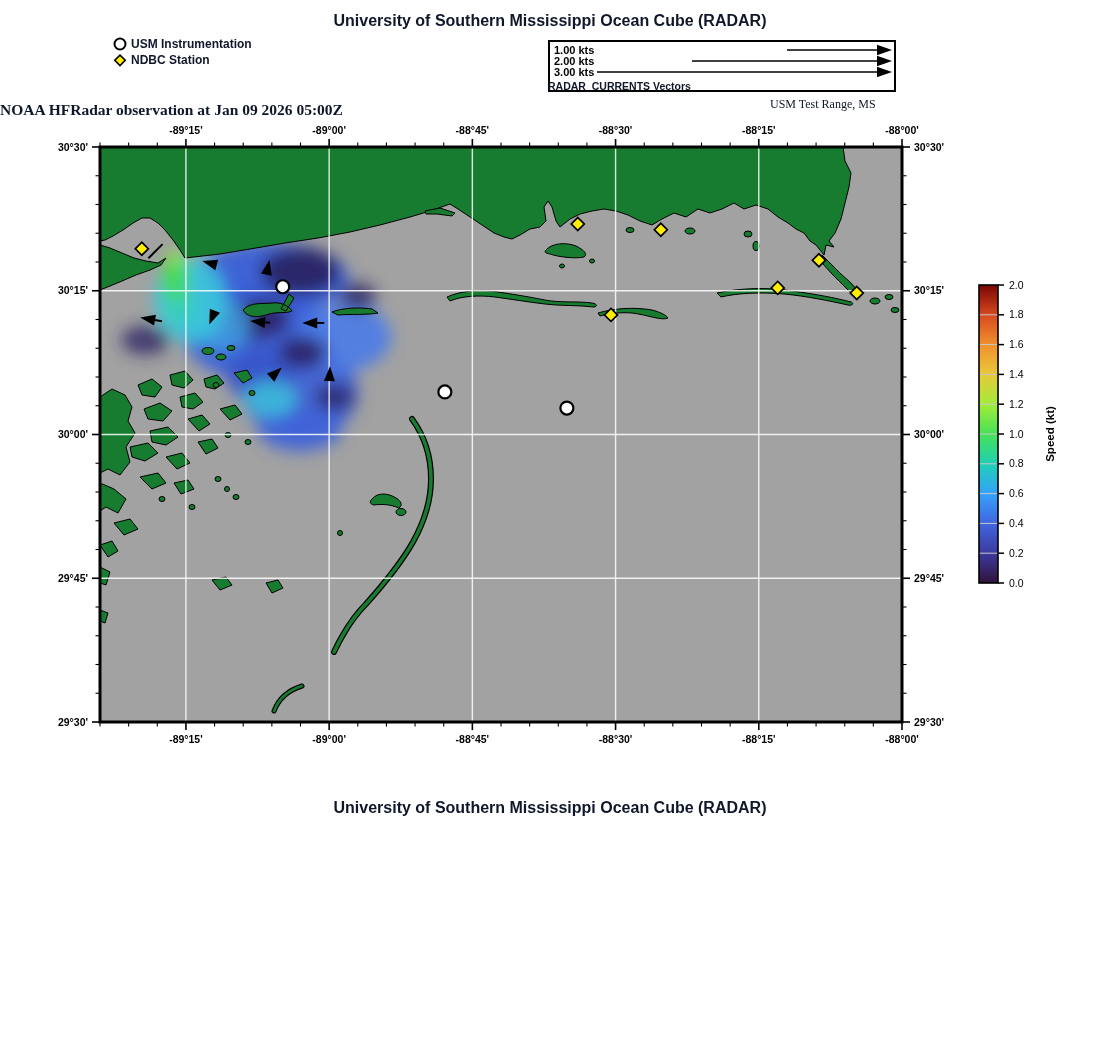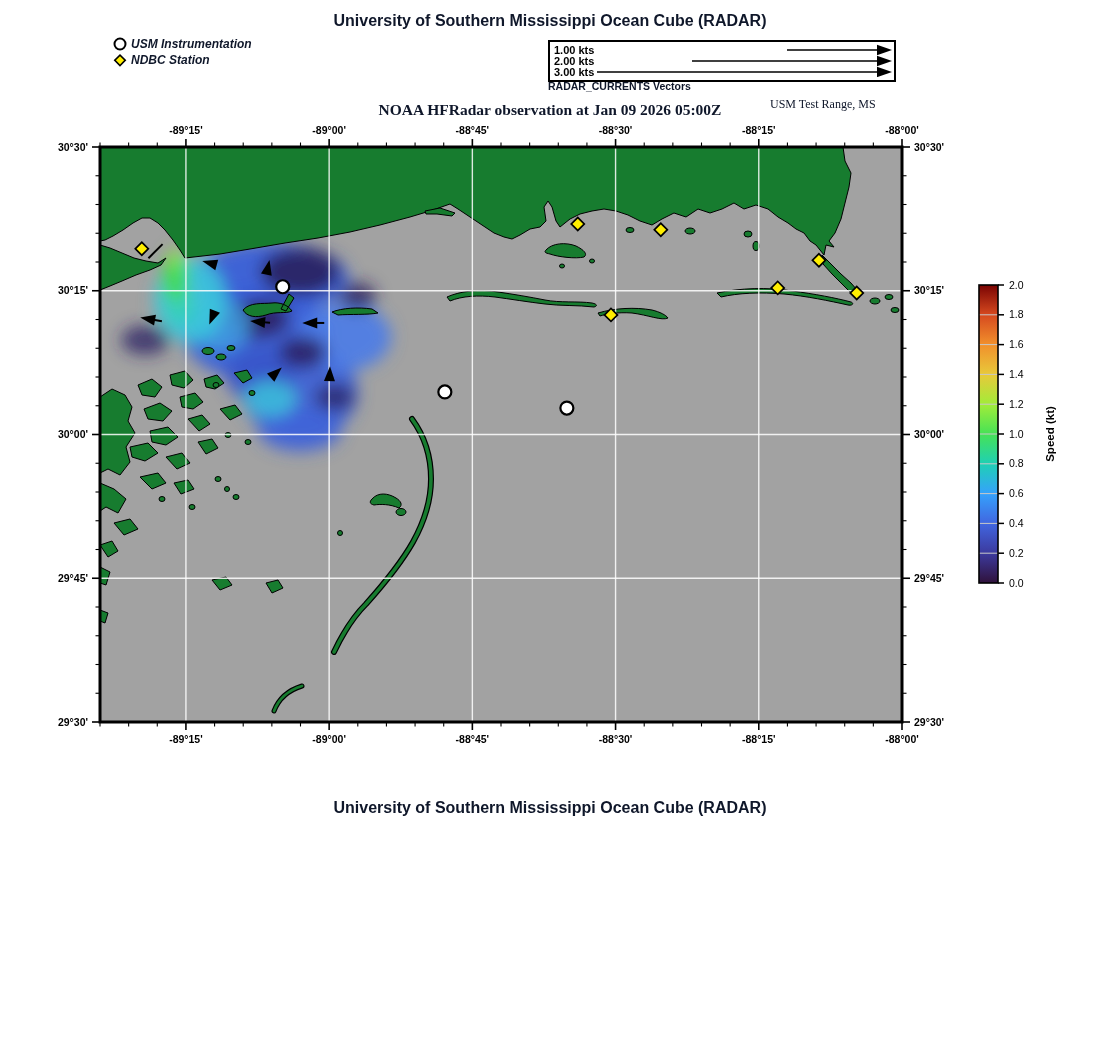--- a/index.html
+++ b/index.html
@@ -4,24 +4,24 @@
 <style>
   html,body{margin:0;padding:0;background:#fff;}
   .page{position:relative;width:1100px;height:1050px;background:#ffffff;overflow:hidden;
         font-family:"Liberation Sans",sans-serif;color:#0f172a;}
   .abs{position:absolute;}
   .title-top{left:0;right:0;top:12px;text-align:center;font-size:16px;font-weight:bold;}
   .title-bottom{left:0;right:0;top:799px;text-align:center;font-size:16px;font-weight:bold;}
   .legend{left:112px;top:36px;}
   .legend-row{display:flex;align-items:center;height:16px;}
   .legend-row svg{display:block;}
-  .legend-label{font-size:12px;font-weight:bold;margin-left:3px;line-height:16px;font-style:italic;}
-  .scalebox{left:548px;top:40px;width:348px;height:42px;border:2px solid #000;background:#fff;box-sizing:border-box;}
+  .legend-label{font-size:12px;font-weight:bold;margin-left:3px;line-height:16px;}
+  .scalebox{left:548px;top:40px;width:348px;height:52px;border:2px solid #000;background:#fff;box-sizing:border-box;}
   .scale-caption{left:548px;top:80px;font-size:10.5px;font-weight:bold;}
-  .subtitle{left:0;right:0;top:101px;text-align:center;font-size:15.5px;font-weight:bold;
+  .subtitle{left:0;right:0;top:101px;font-size:15.5px;font-weight:bold;
             font-family:"Liberation Serif",serif;}
   .region-label{left:770px;top:97px;font-size:12px;font-weight:normal;font-family:"Liberation Serif",serif;}
   svg text{font-family:"Liberation Sans",sans-serif;}
   .ticklabel{font-size:10.5px;font-weight:600;fill:#000;}
   .cbarlabel{font-size:10.5px;fill:#000;}
   .cbartitle{font-size:11.5px;font-weight:bold;fill:#000;}
 </style>
 </head>
 <body>
 

